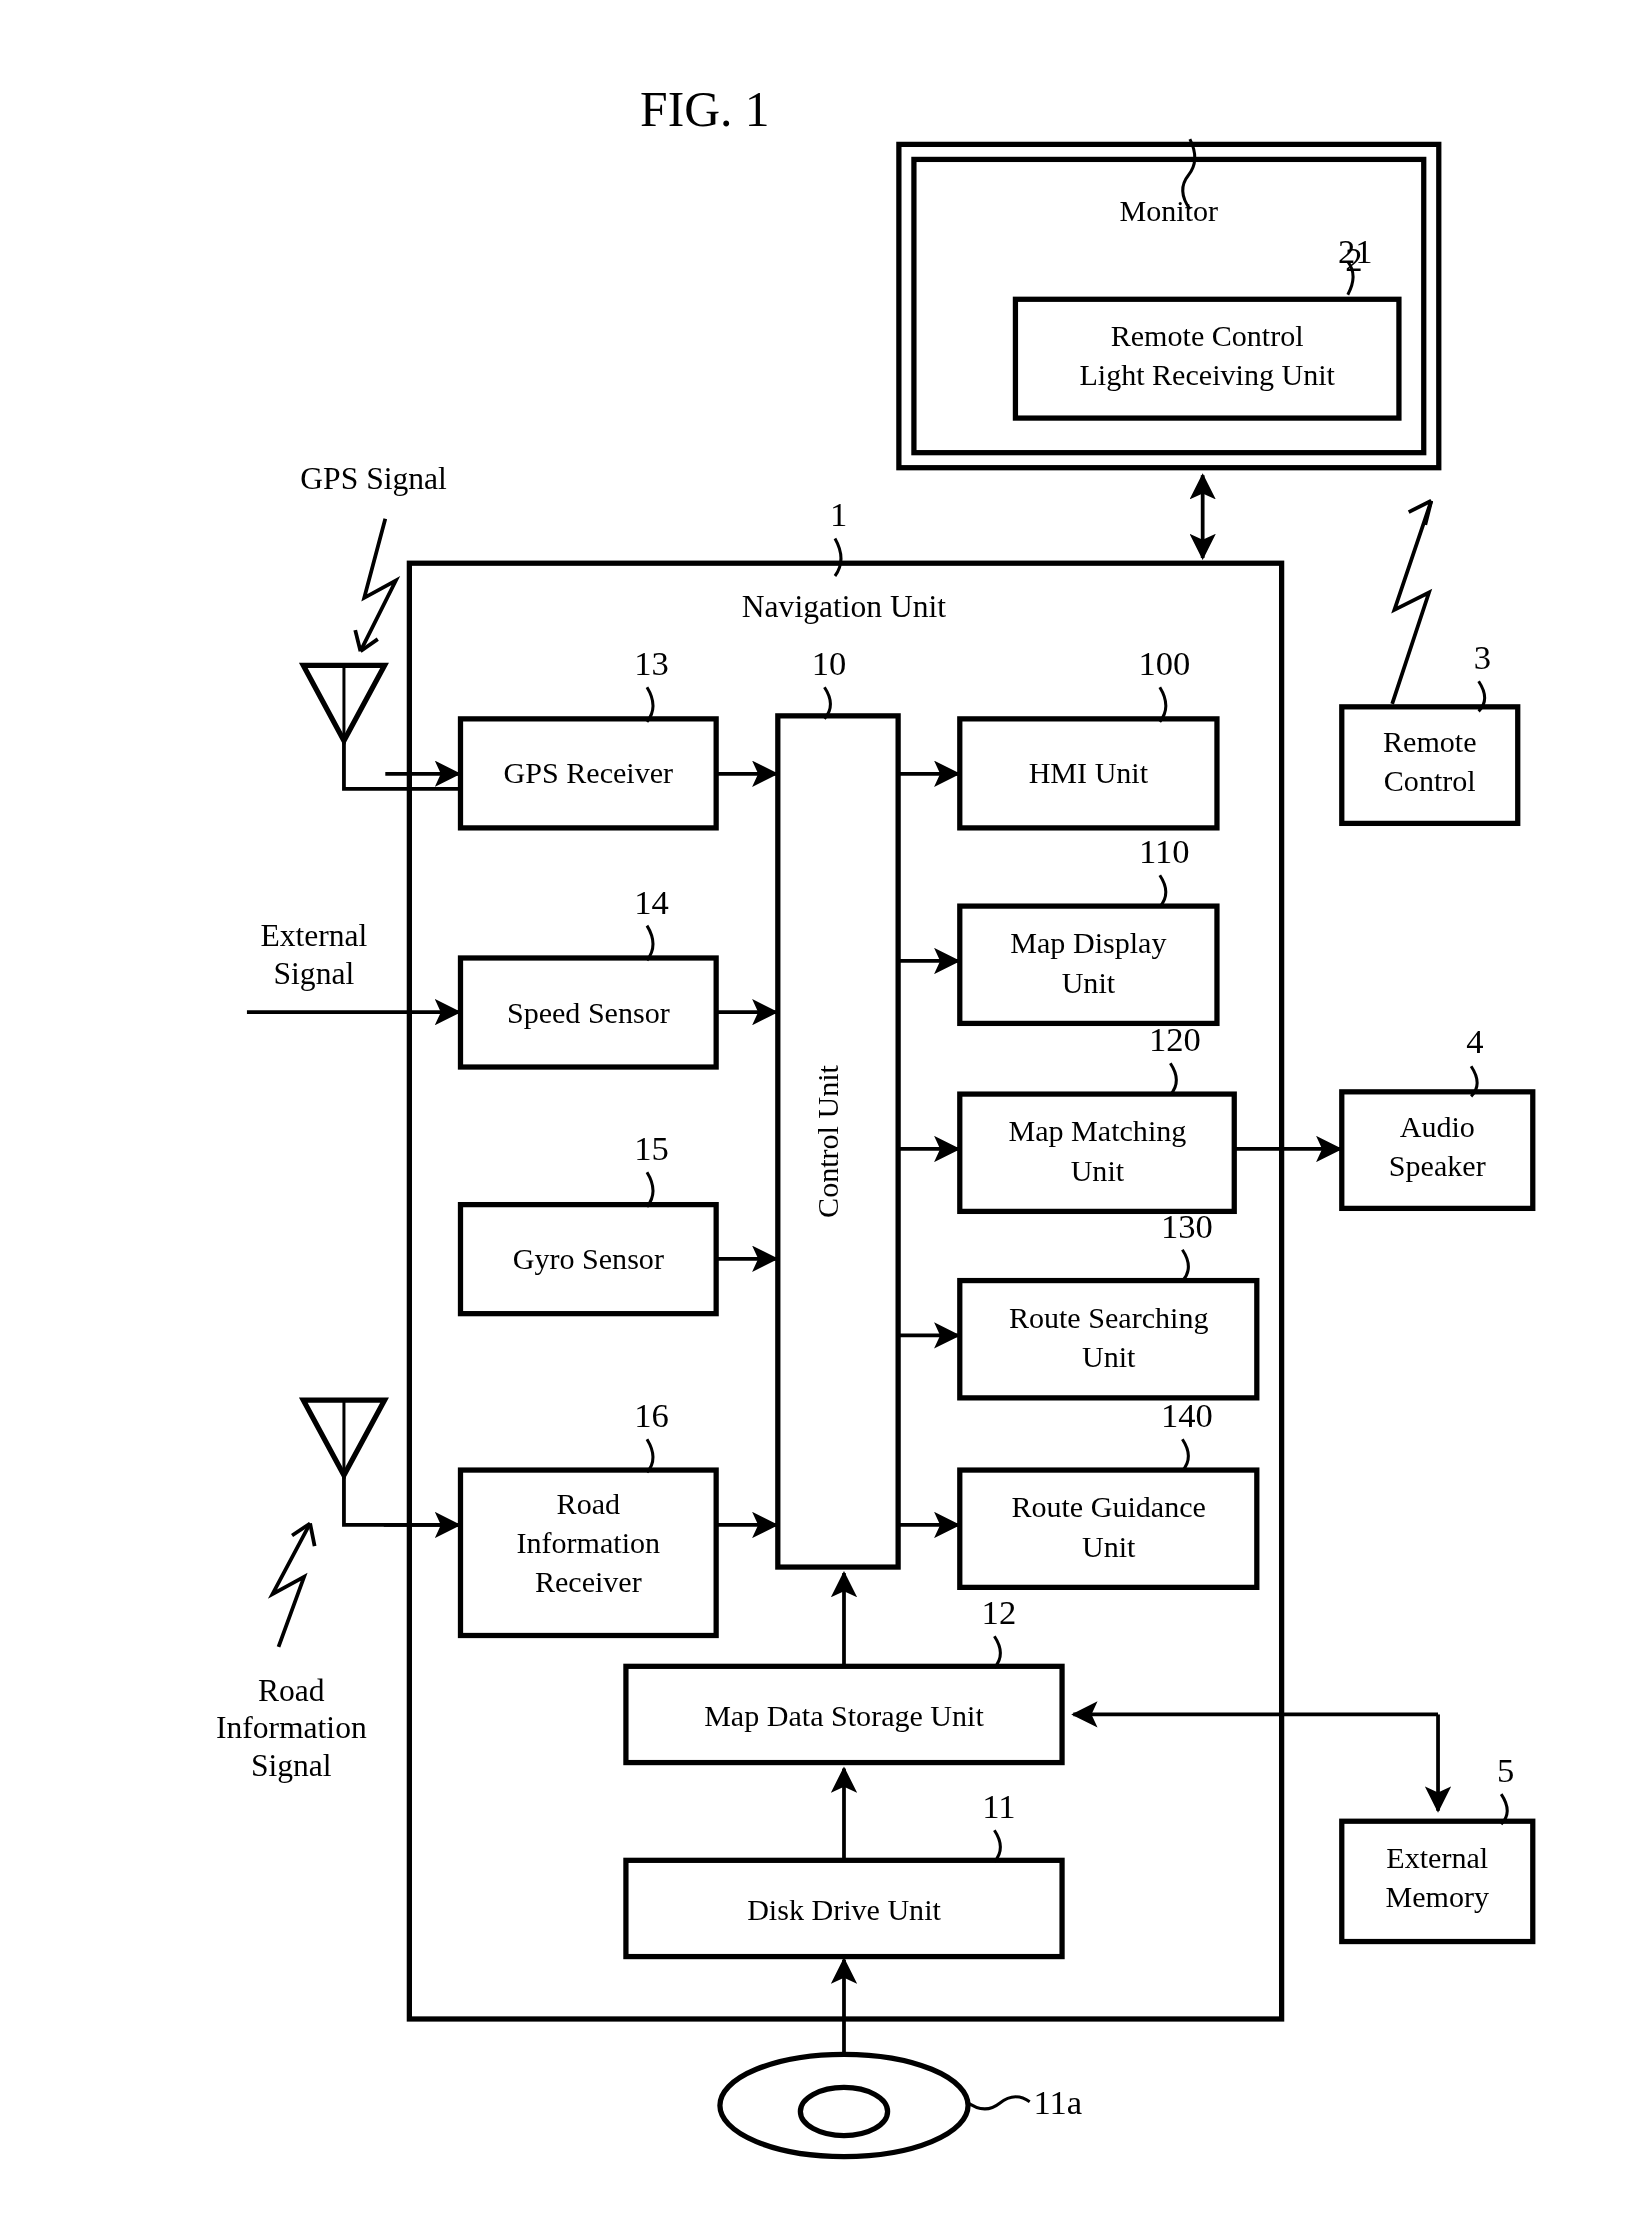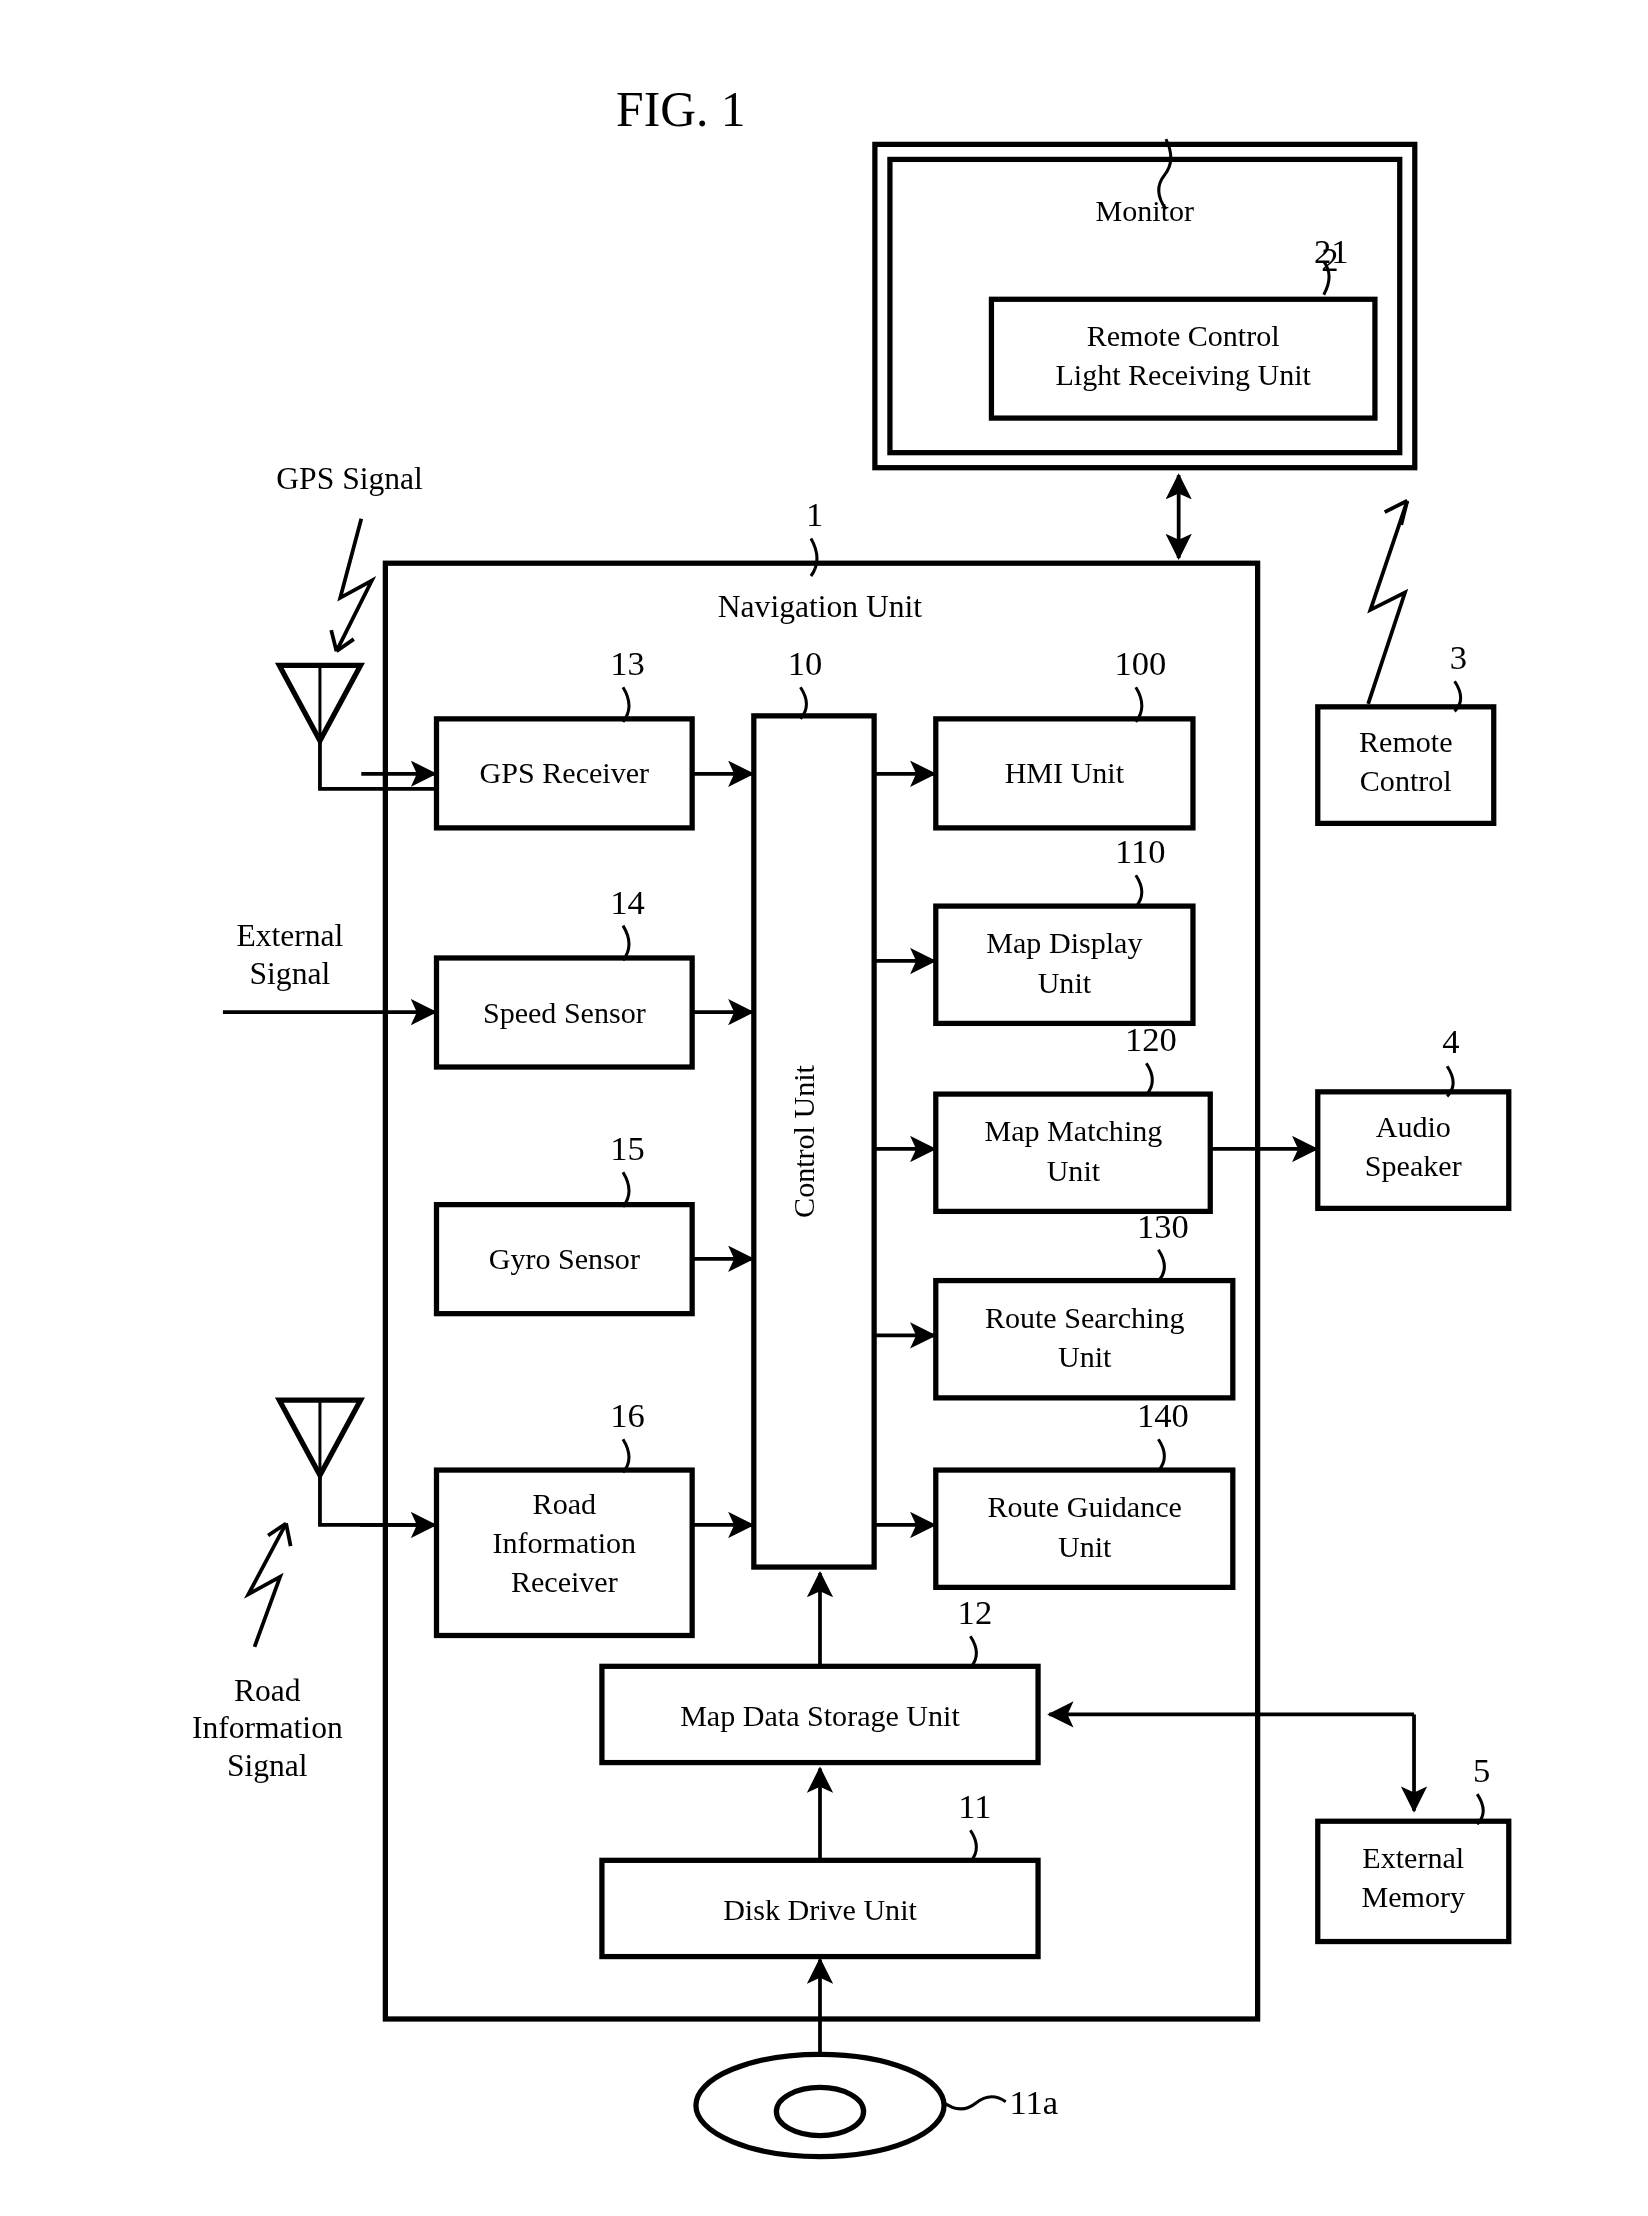--- a/index.html
+++ b/index.html
@@ -11,20 +11,21 @@
     width: 1649px;
     height: 2216px;
     font-family: "Liberation Serif", serif;
     color: #000000;
     overflow: hidden;
   }
   #figure-root {
     position: relative;
     width: 1393px;
     height: 2216px;
+    margin-left: 24px;
   }
   svg.diagram {
     position: absolute;
     top: 0;
     left: 0;
     width: 1649px;
     height: 2216px;
     display: block;
   }
   .blk {

